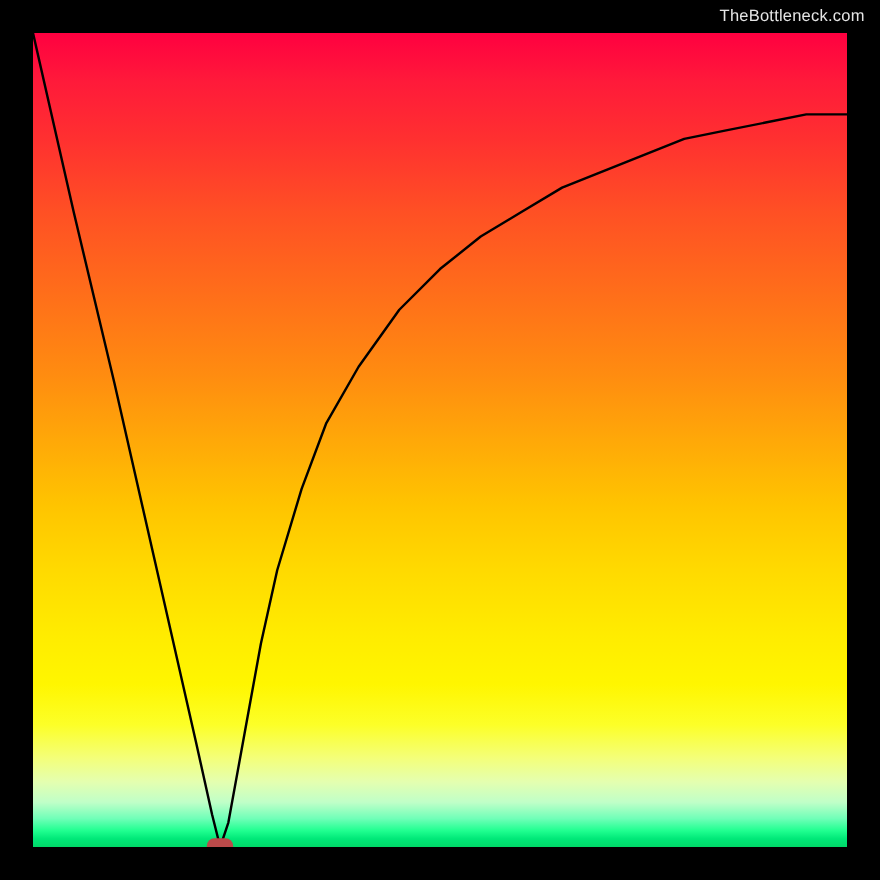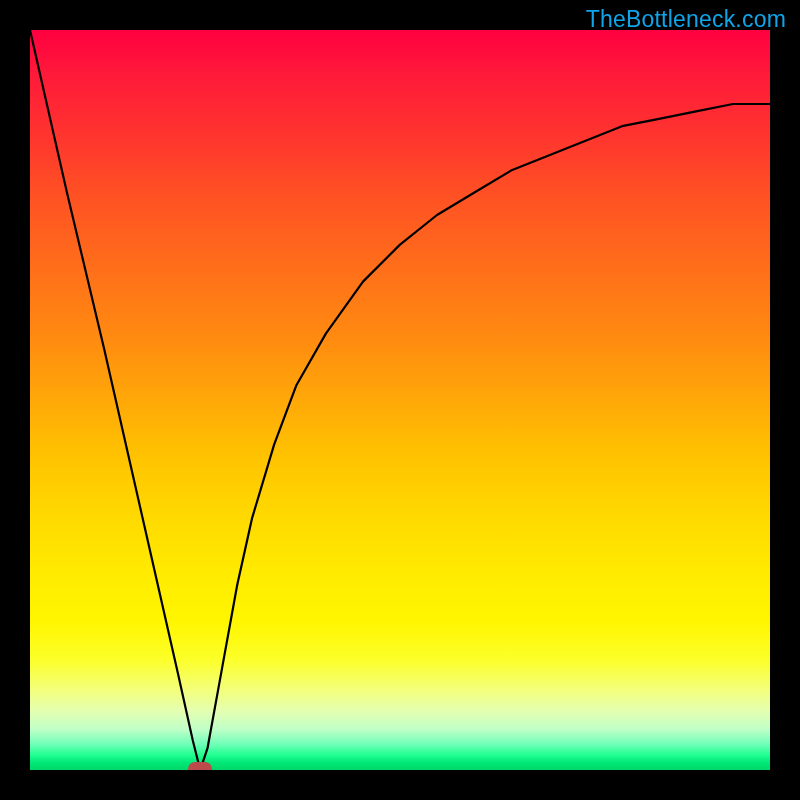--- a/index.html
+++ b/index.html
@@ -58,22 +58,22 @@
     position: absolute;
     width: 24px;
     height: 14px;
     border-radius: 7px;
     background: #bb4a4a;
   }
   .watermark {
     position: absolute;
     top: 6px;
     right: 14px;
-    color: #0ea5e9;
-    font-size: 23px;
+    color: #e5e5e5;
+    font-size: 15px;
     letter-spacing: 0.2px;
     user-select: none;
   }
 </style>
 </head>
 <body>
 
 <div class="frame">
 
   <div class="plot">

